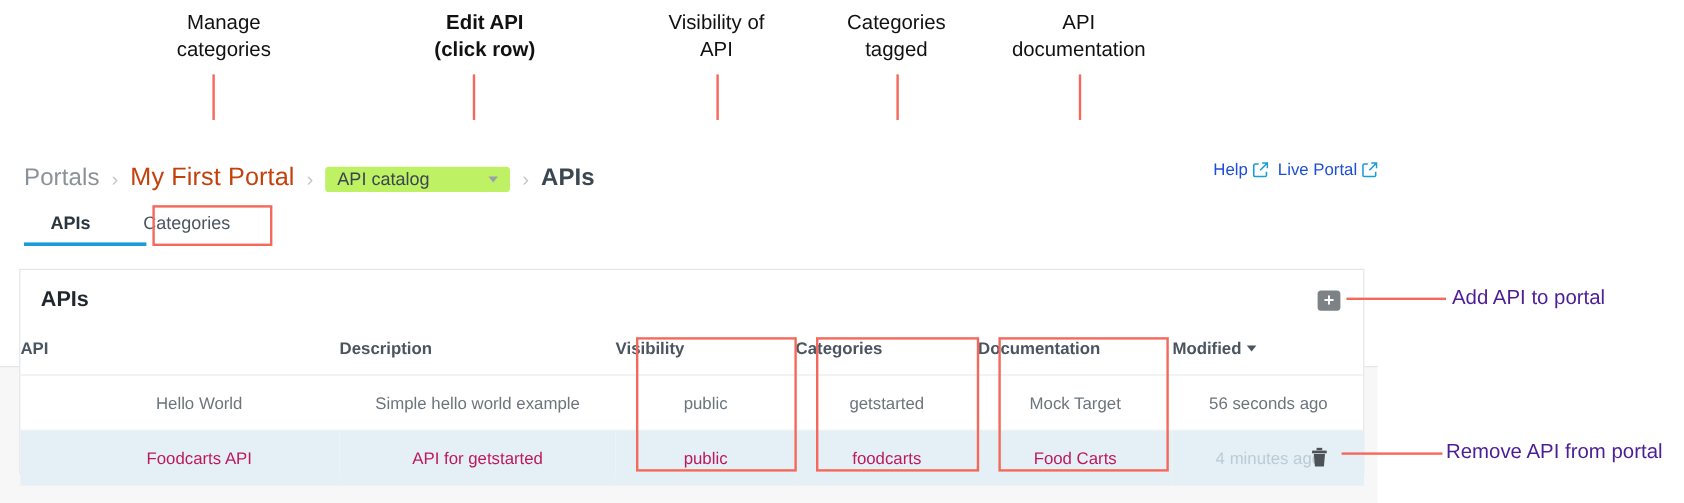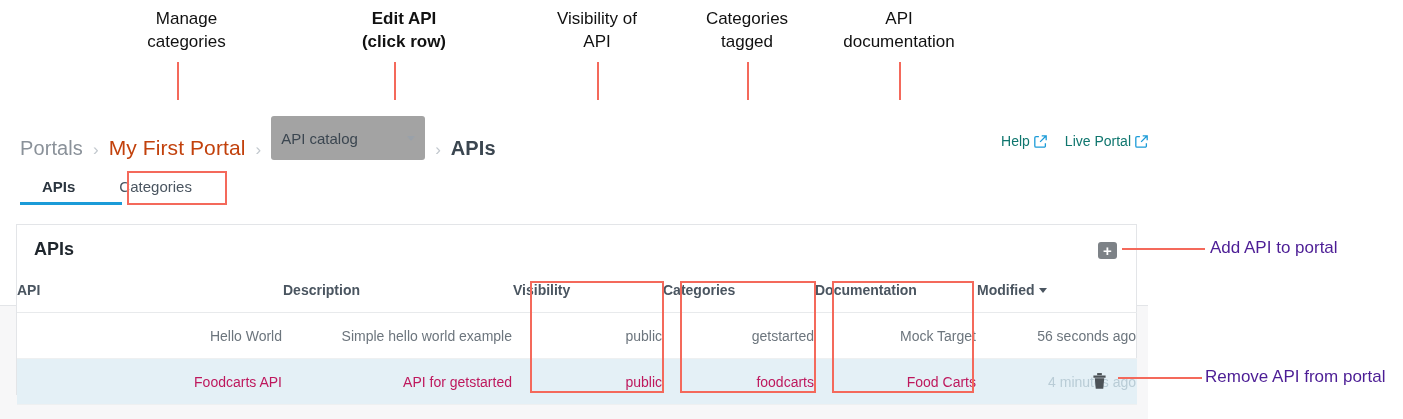--- a/index.html
+++ b/index.html
@@ -35,34 +35,34 @@
     position:absolute;left:20px;top:128px;display:flex;align-items:flex-end;
     height:32px;
   }
   .bc-item{
     font-size:20px;color:#8a9199;font-weight:400;letter-spacing:.1px;
   }
   .bc-item.strong{color:#c2410c;font-size:21px;}
   .bc-item.last{color:#3b4650;font-weight:700;font-size:20px;}
   .bc-sep{color:#c2c8ce;font-size:17px;margin:0 10px;}
   .bc-select{
-    background:#a3a3a3;border-radius:3px;height:44px;
+    background:#bef264;border-radius:3px;height:21px;
     display:flex;align-items:center;padding:0 10px;min-width:134px;
     justify-content:space-between;
   }
   .bc-select span.txt{font-size:15px;color:#3b4650;}
   .caret{
     width:0;height:0;border-left:4px solid transparent;border-right:4px solid transparent;
     border-top:5px solid #9aa1a9;margin-left:18px;
   }
 
   
   .helplinks{
-    position:absolute;right:255px;top:133px;display:flex;align-items:center;gap:18px;
-    font-size:14px;color:#0f766e;
+    position:absolute;right:255px;top:133px;display:flex;align-items:center;gap:8px;
+    font-size:14px;color:#1d4ed8;
   }
   .helplinks .lnk{display:flex;align-items:center;gap:4px;}
   .ext{display:inline-block;width:13px;height:13px;position:relative;}
   .ext svg{display:block;}
 
   
   .tabs{position:absolute;left:20px;top:172px;display:flex;align-items:flex-start;}
   .tab{
     font-size:15px;color:#4a5560;padding:6px 22px 9px 22px;
   }
@@ -87,21 +87,21 @@
 
   table.grid{
     position:absolute;left:0;top:57px;width:100%;border-collapse:collapse;
     table-layout:fixed;
   }
   table.grid th{
     font-size:14px;color:#4a5560;font-weight:700;text-align:left;
     padding:0 0 14px 0;border-bottom:1px solid #e8eaec;
   }
   table.grid td{
-    font-size:14px;color:#6c757d;text-align:right;height:43px;
+    font-size:14px;color:#6c757d;text-align:center;height:43px;
     border-bottom:1px solid #eef0f1;
   }
   tr.row-sel td{background:#e4f0f6;color:#be185d;}
   tr.row-sel td.faded{color:#b9ccd6;}
   .col-api{width:266px;padding-left:33px;}
   .col-desc{width:230px;}
   .col-vis{width:150px;text-align:center;}
   .col-cat{width:152px;}
   .col-doc{width:162px;}
   .col-mod{width:160px;}

